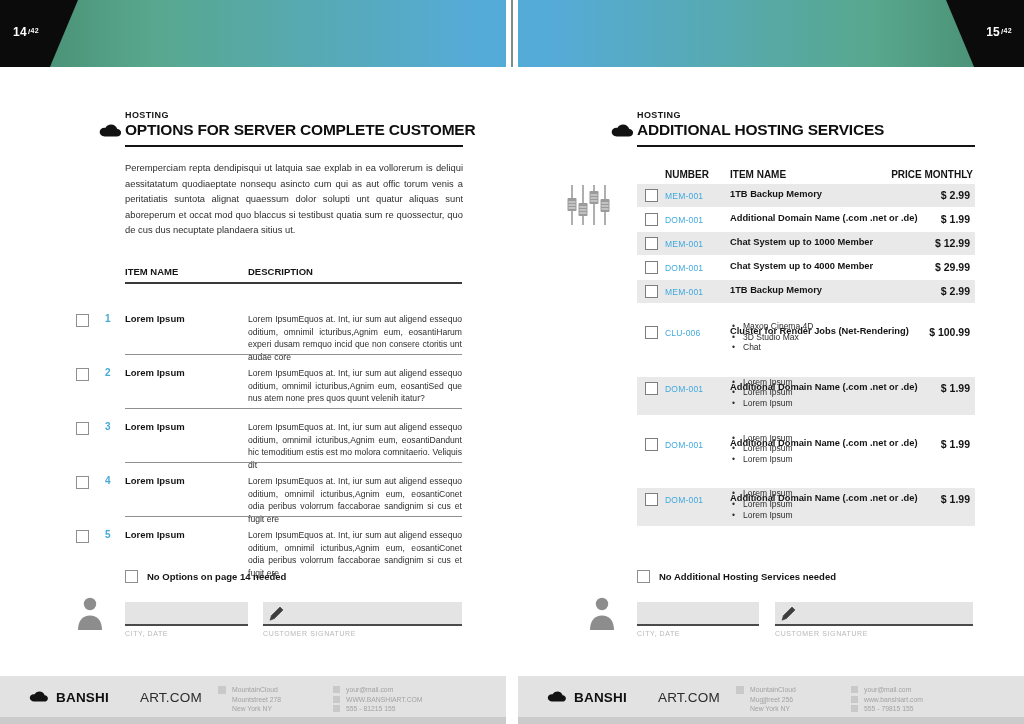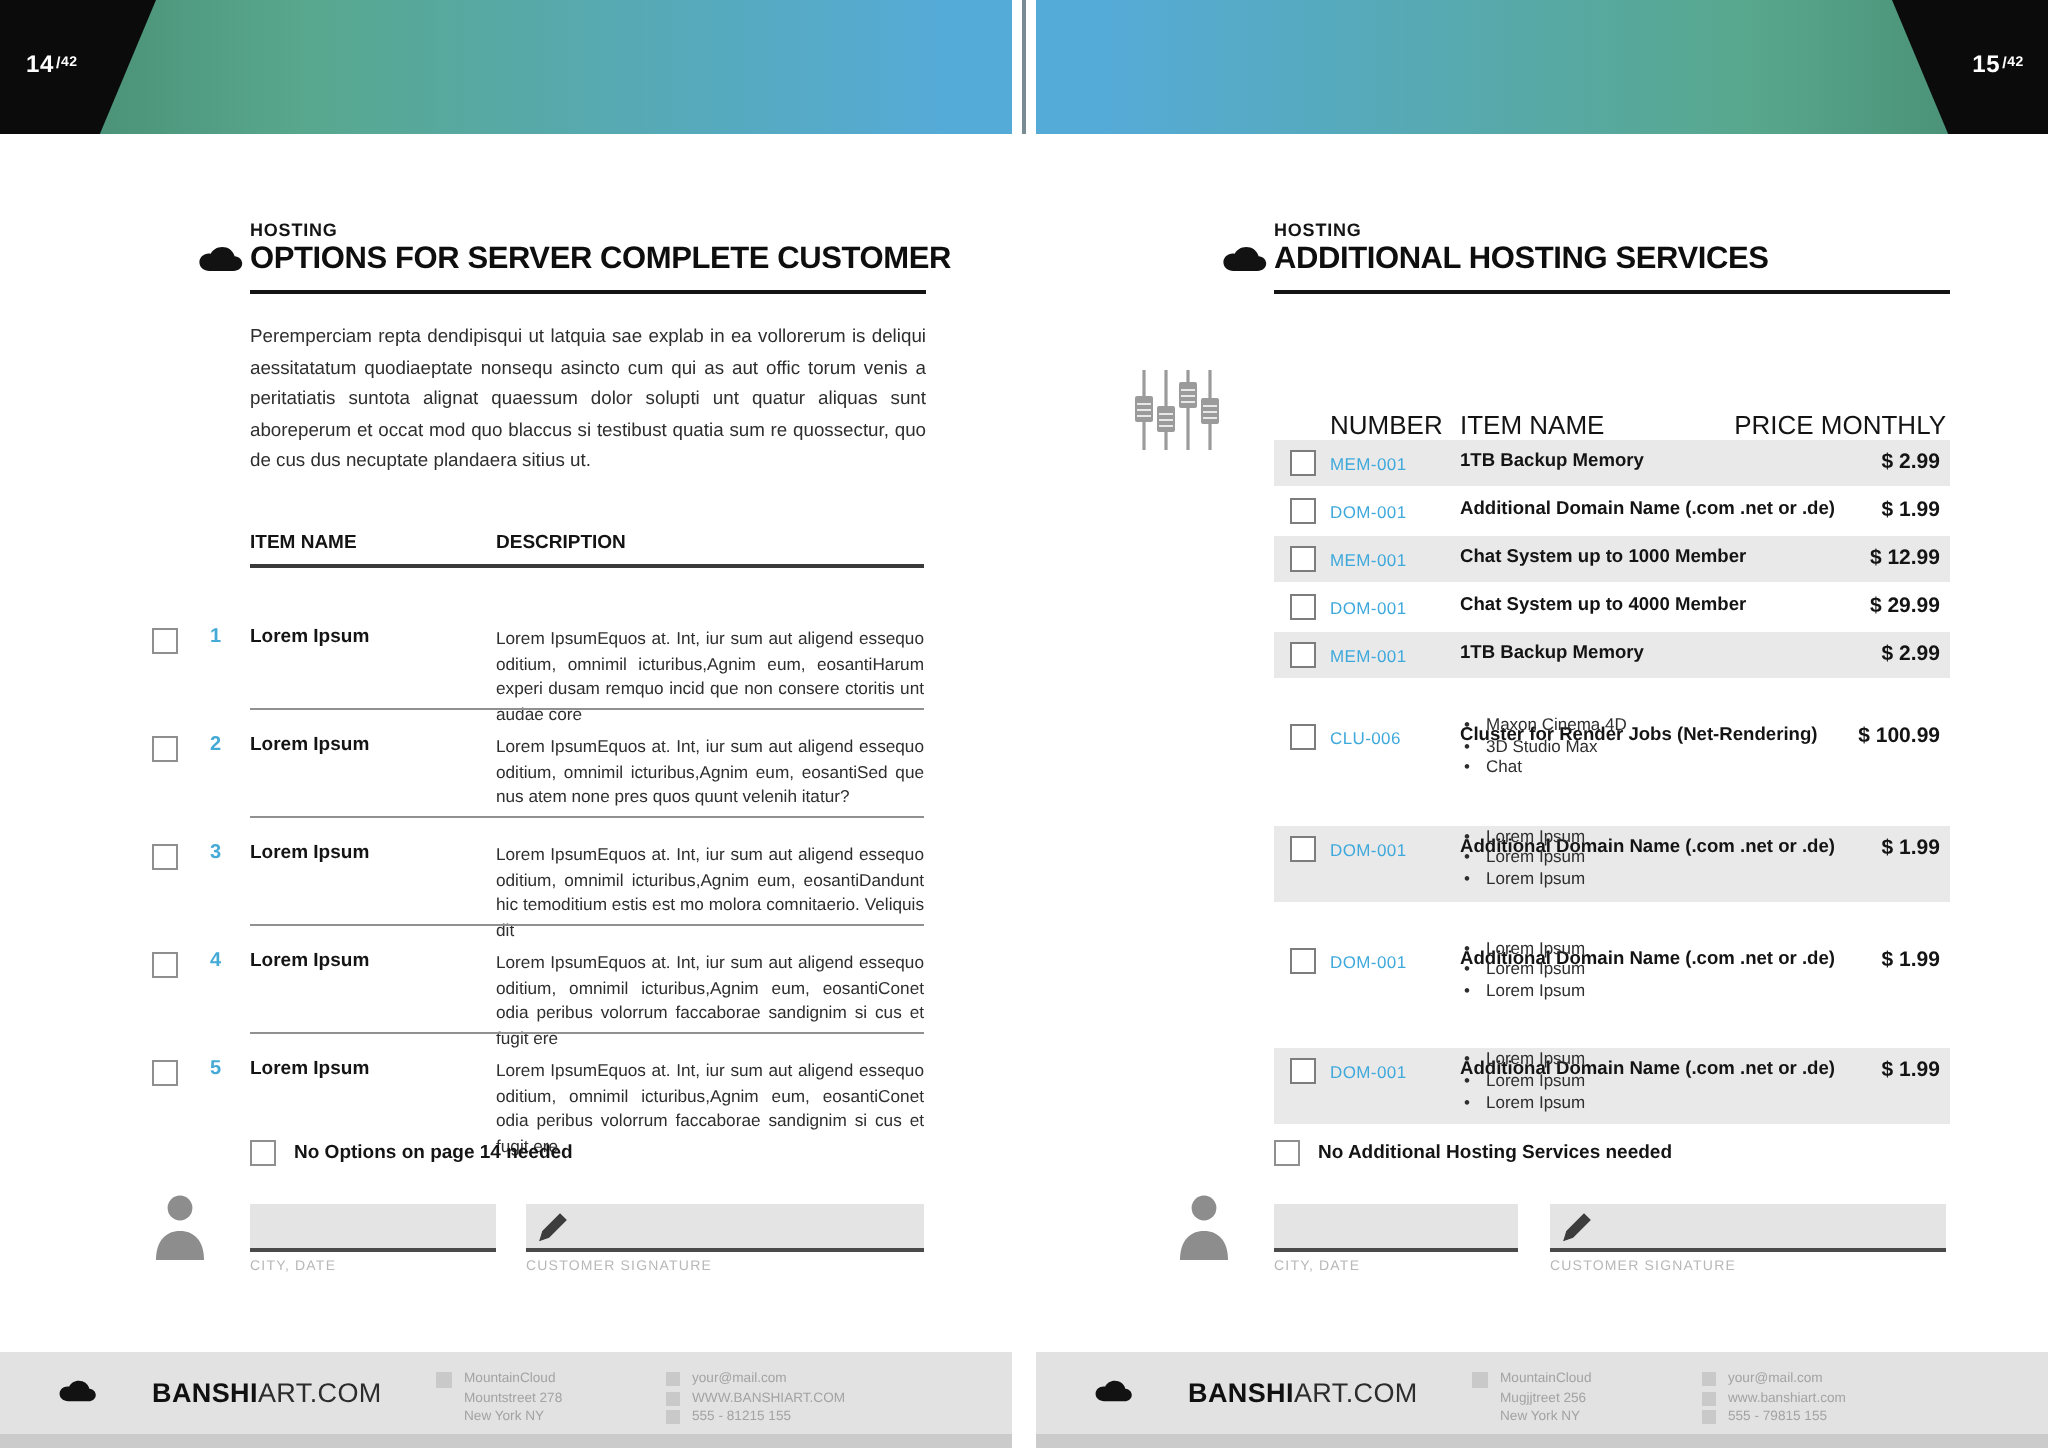--- a/index.html
+++ b/index.html
@@ -41,21 +41,21 @@
   .lrow:not(:last-child)::after{content:"";position:absolute;left:49px;right:0;bottom:0;height:1px;background:#909090;}
   .lcheck{position:absolute;left:0;top:13px;width:11px;height:11px;border:1px solid #8f8f8f;background:#fff;}
   .lnum{position:absolute;left:29px;top:12px;font-size:10px;font-weight:bold;color:#45aad5;}
   .lname{position:absolute;left:49px;top:12px;font-size:9.5px;font-weight:bold;color:#141414;}
   .ldesc{position:absolute;left:172px;top:12px;width:214px;font-size:8.6px;line-height:12.7px;
          text-align:justify;color:#2e2e2e;}
 
   
   .sliders{position:absolute;left:566px;top:182px;}
   .rtable{position:absolute;left:637px;top:167px;width:338px;}
-  .rhead{position:relative;height:17px;font-size:13px;font-weight:normal;color:#141414;margin-top:36px;}
+  .rhead{position:relative;height:17px;font-size:10px;font-weight:bold;color:#141414;}
   .rh-num{position:absolute;left:28px;top:2px;}
   .rh-item{position:absolute;left:93px;top:2px;}
   .rh-price{position:absolute;right:2px;top:2px;padding-left:17px;}
   .rrow{position:relative;box-sizing:border-box;margin-bottom:1px;}
   .rrow.plain{height:23px;}
   .rrow.tall{padding-bottom:6px;}
   .rrow.shaded{background:#e9e9e9;}
   .rcheck{position:absolute;left:8px;top:5px;width:11px;height:11px;border:1px solid #7d7d7d;background:#fff;}
   .rnum{position:absolute;left:28px;top:7px;font-size:8.5px;color:#3fa9dc;letter-spacing:.2px;}
   .rname{position:absolute;left:93px;top:5px;font-size:9.3px;font-weight:600;color:#141414;width:200px;}
@@ -79,22 +79,22 @@
   .pen{position:absolute;left:6px;top:4px;}
   .flabel{position:absolute;top:630px;font-size:7px;letter-spacing:.6px;color:#b8b8b8;}
   .flc-l{left:125px;}.fls-l{left:263px;}.flc-r{left:637px;}.fls-r{left:775px;}
 
   
   .foot{position:absolute;top:676px;height:41px;width:506px;background:#e2e2e2;}
   .foot.fl{left:0;}.foot.fr{left:518px;}
   .strip{position:absolute;top:717px;height:7px;width:506px;background:#cbcbcb;}
   .strip.sl{left:0;}.strip.sr{left:518px;}
   .brand{position:absolute;left:28px;top:12px;display:flex;align-items:center;gap:7px;}
-  .bstrong{font-size:13.5px;font-weight:800;color:#101010;letter-spacing:.2px;margin-left:20px;}
-  .blight{font-size:13.5px;font-weight:400;color:#2c2c2c;letter-spacing:.2px;}
+  .bstrong{font-size:13.5px;font-weight:800;color:#101010;letter-spacing:.2px;}
+  .blight{font-size:13.5px;font-weight:400;color:#2c2c2c;letter-spacing:.2px;margin-left:31px;}
   .addr{position:absolute;left:218px;top:9px;padding-left:14px;}
   .contact{position:absolute;left:333px;top:9px;}
   .fline{font-size:6.8px;line-height:9.5px;color:#a3a3a3;}
   .mini{position:absolute;left:0;top:1px;width:8px;height:8px;background:#c9c9c9;}
   .cline{position:relative;padding-left:13px;font-size:6.8px;line-height:9.5px;color:#a3a3a3;}
   .mini2{position:absolute;left:0;top:1px;width:7px;height:7px;background:#c9c9c9;}
 </style>
 </head>
 <body>
 

